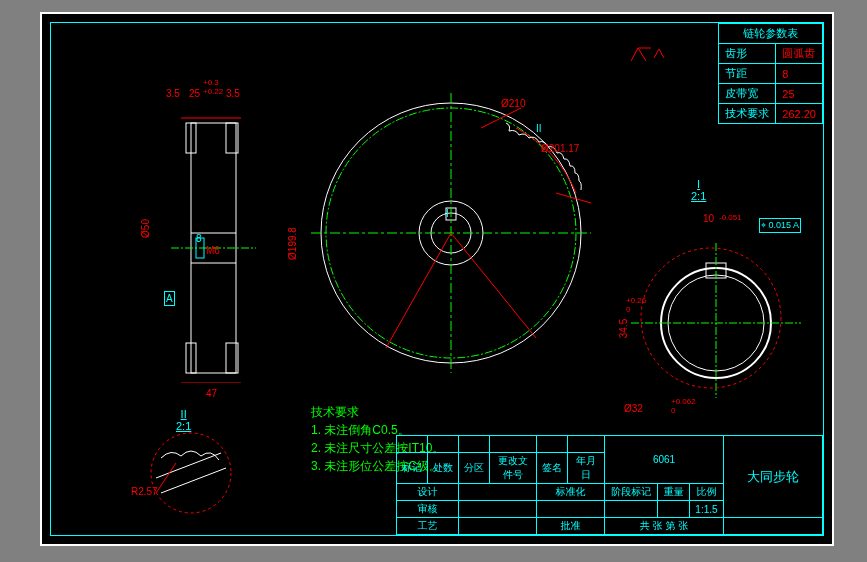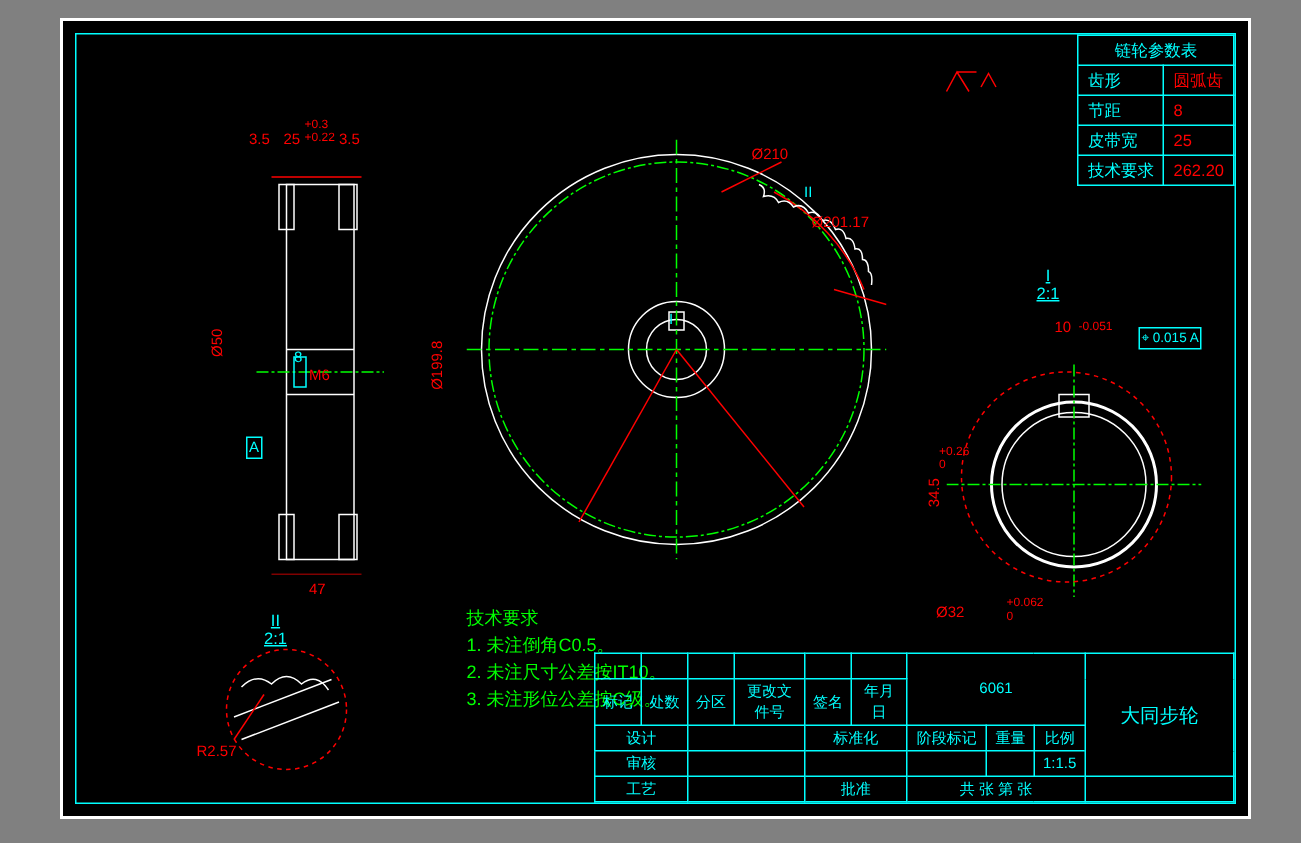--- a/index.html
+++ b/index.html
@@ -120,21 +120,21 @@
 
 <div class="scale" style="left:125px;top:385px;white-space:pre">II
 2:1</div>
 <svg style="left:90px;top:405px;width:100px;height:90px">
 <circle cx="50" cy="45" r="40" fill="none" stroke="#f00" stroke-dasharray="3,3"></circle>
 <path d="M 20 30 Q 30 20 40 28 Q 50 18 60 28 Q 70 20 78 32" fill="none" stroke="#fff"></path>
 <path d="M 15 50 L 80 25" stroke="#fff"></path>
 <path d="M 20 65 L 85 40" stroke="#fff"></path>
 <line x1="35" y1="35" x2="15" y2="65" stroke="#f00"></line>
 </svg>
-<div class="dim" style="left:80px;top:473px">R2.57</div>
+<div class="dim" style="left:80px;top:463px">R2.57</div>
 
 <div class="tech">
 <div>技术要求</div>
 <div>1. 未注倒角C0.5。</div>
 <div>2. 未注尺寸公差按IT10。</div>
 <div>3. 未注形位公差按C级。</div>
 </div>
 
 <table class="title-block">
 <tbody>

